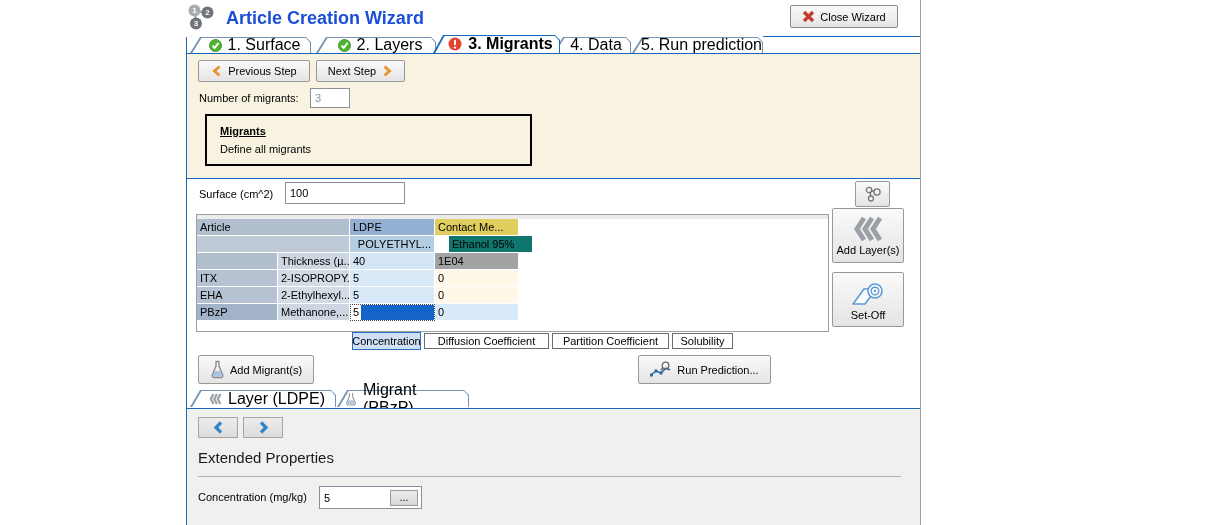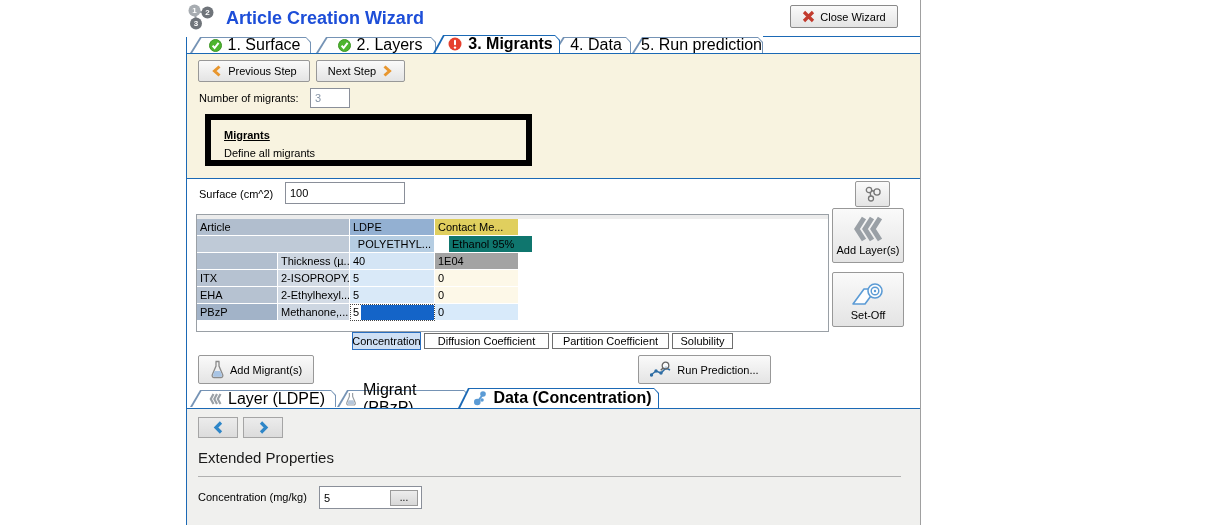--- a/index.html
+++ b/index.html
@@ -35,21 +35,21 @@
   
   .tbl{background:#fff;border:1px solid #9aa0a6;}
   .cell{position:absolute;box-sizing:border-box;font-size:11px;line-height:15px;
         padding:1px 3px 0 3px;overflow:hidden;white-space:nowrap;
         border-right:1px solid #fff;border-bottom:1px solid #fff;}
   .editcell{background:#fff;border:1px dotted #444;padding:0;}
   .editval{position:relative;z-index:2;display:inline-block;background:#fff;padding:0 2px;line-height:15px;}
   .editsel{position:absolute;left:10px;top:0;right:0;bottom:0;background:#1464c8;}
 
   .line{position:absolute;}
-  .infobox{border:6px solid #000000;}
+  .infobox{border:2px solid #000000;}
   .small-nav{display:flex;align-items:center;justify-content:center;background:linear-gradient(#ececec,#dcdcdc);
              border:1px solid #a5a5a5;}
   svg{display:block;}
 </style>
 </head>
 <body>
 
 <div class="canvas">
 
   <div class="line abs" style="left:920px;top:0;width:1px;height:525px;background:#a0a0a0;"></div>
@@ -307,35 +307,20 @@
       <span>
         <svg width="12" height="14" viewBox="0 0 12 14">
           <path d="M4.4 1 V4.5 L1.8 10.8 a1.6 1.6 0 0 0 1.5 2.2 h5.4 a1.6 1.6 0 0 0 1.5 -2.2 L7.6 4.5 V1" fill="none" stroke="#9aa0a6" stroke-width="1.2"></path>
           <path d="M3.6 8.2 L2.6 10.9 a1.2 1.2 0 0 0 1.1 1.6 h4.6 a1.2 1.2 0 0 0 1.1 -1.6 L8.4 8.2 Z" fill="#b5c6da"></path>
         </svg>
       </span>
       <span>Migrant (PBzP)</span>
     </div>
   </div>
 
-  <div class="wtab sel" style="left:458px;top:388px;width:201px;height:20px;z-index:3;">
-    <div class="edge"></div>
-      <div class="face"></div>
-    <div class="lbl">
-      <span>
-        <svg width="14" height="16" viewBox="0 0 14 16">
-          <line x1="4.5" y1="11.5" x2="10" y2="4.5" stroke="#5b9bd5" stroke-width="2"></line>
-          <circle cx="10" cy="4" r="2.8" fill="#5b9bd5"></circle>
-          <circle cx="9" cy="10" r="1.8" fill="#5b9bd5"></circle>
-          <circle cx="4.3" cy="12" r="3.3" fill="#5b9bd5"></circle>
-        </svg>
-      </span>
-      <span>Data (Concentration)</span>
-    </div>
-  </div>
 
   <div class="line abs" style="left:186px;top:408px;width:734px;height:1px;background:#1b69b5;z-index:2;"></div>
 
   <div class="abs" style="left:187px;top:409px;width:733px;height:116px;background:#f0f0ee;"></div>
 
   <div class="small-nav abs" style="left:198px;top:417px;width:40px;height:21px;">
     <span>
       <svg width="13" height="13" viewBox="0 0 13 13">
           <path d="M9 1.5 L4 6.5 L9 11.5" stroke="#2e86c8" stroke-width="3.2" fill="none"></path>
         </svg>

